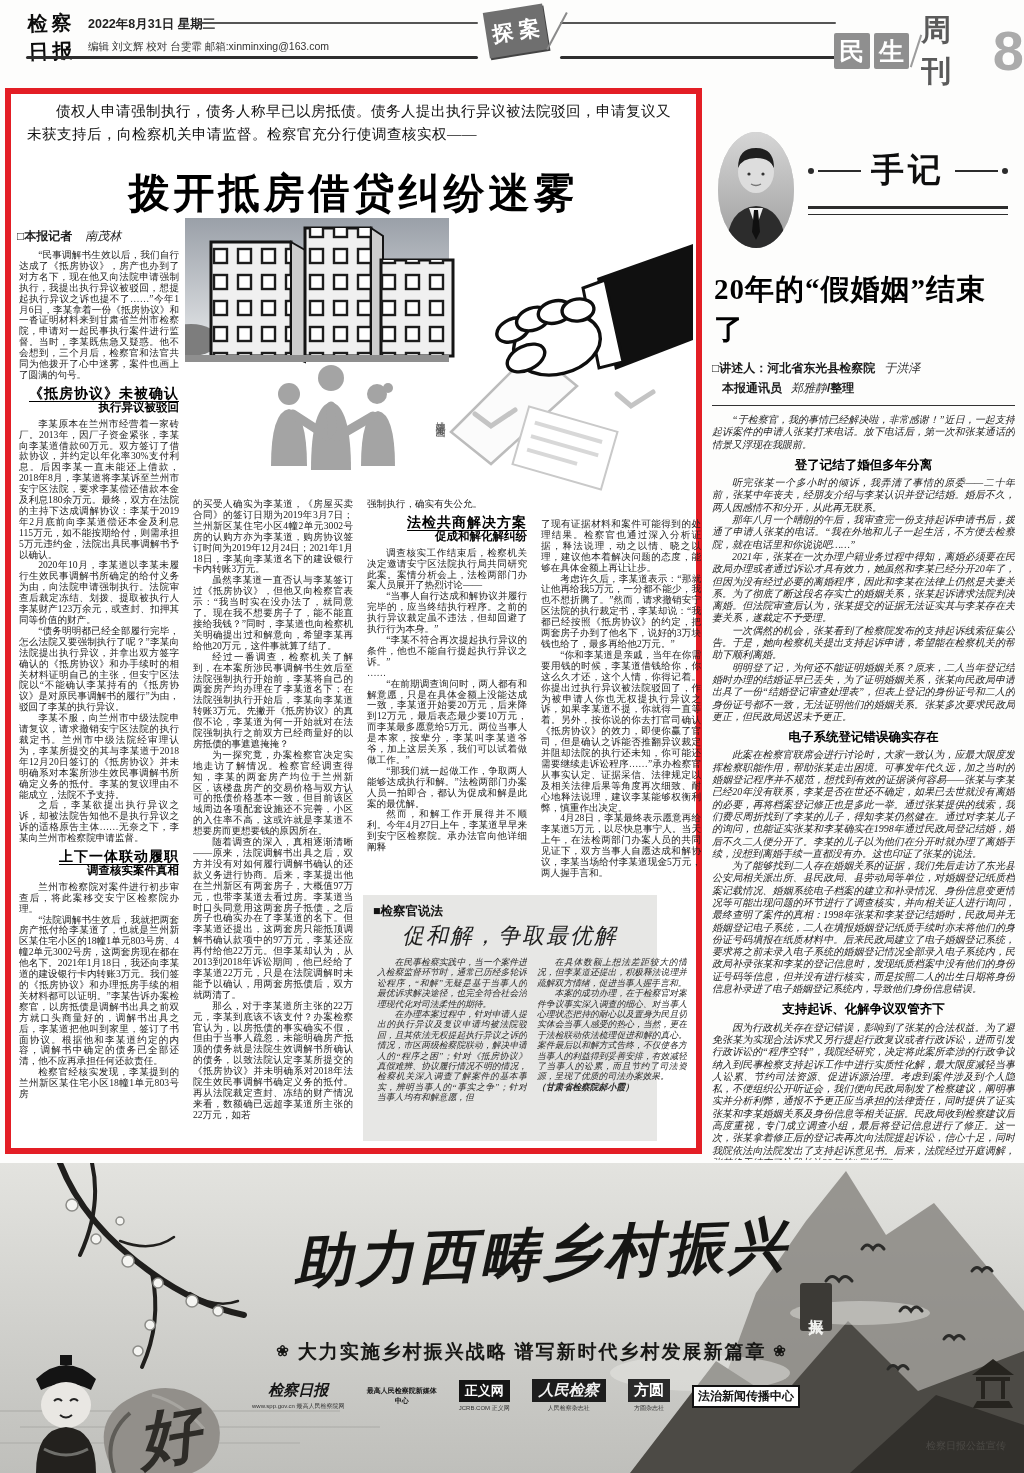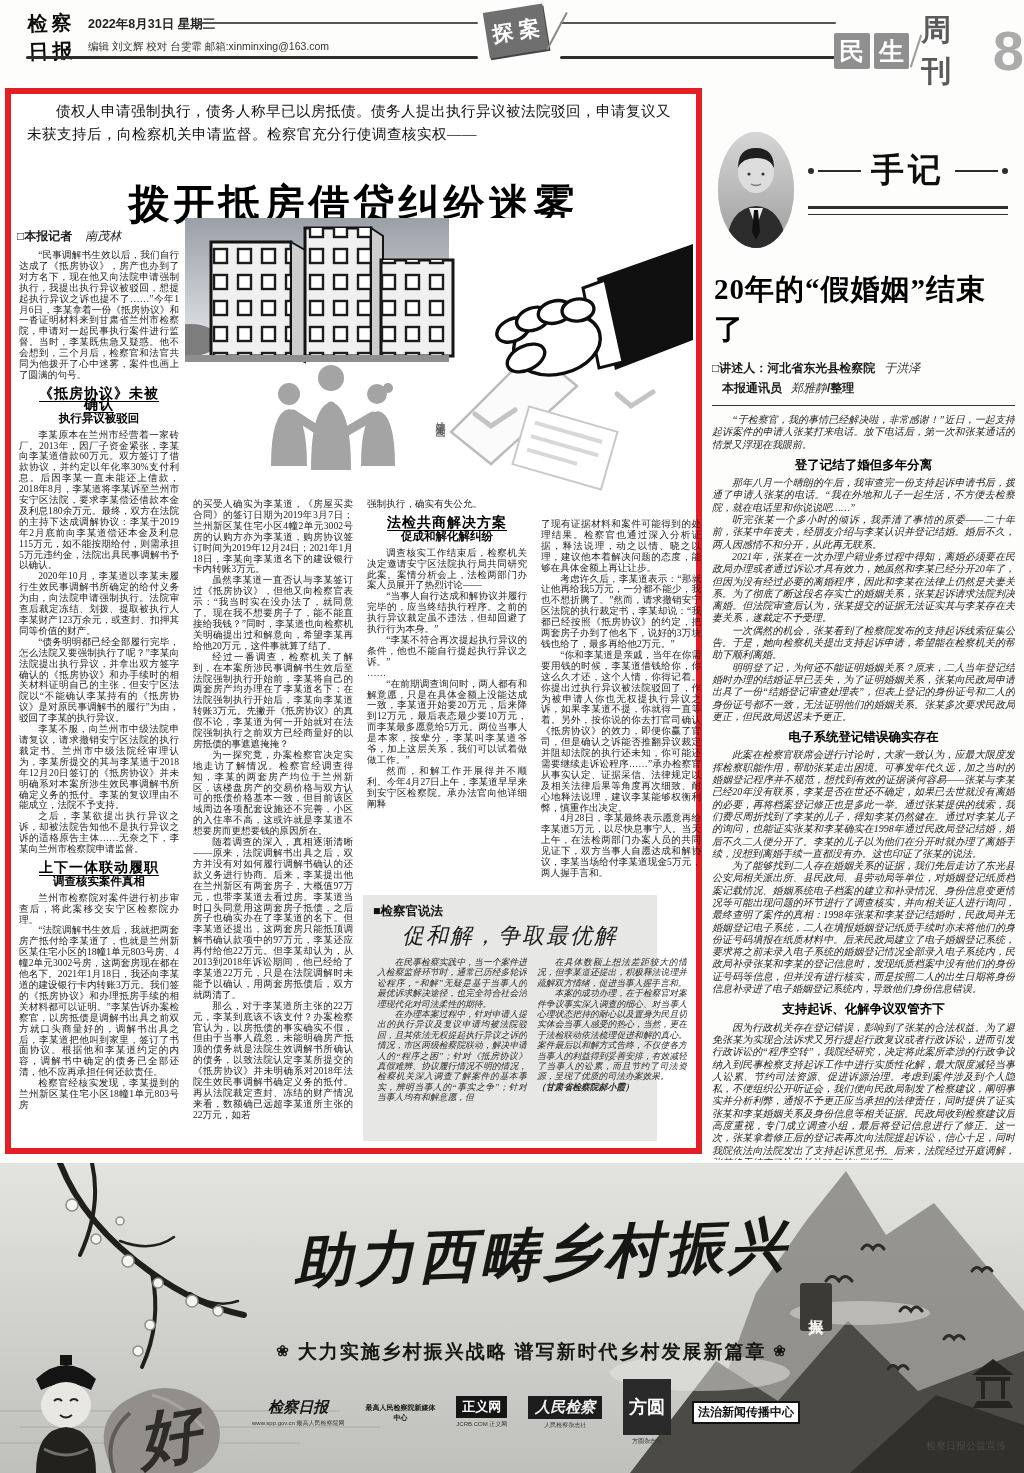--- a/index.html
+++ b/index.html
@@ -20,33 +20,33 @@
   .badge-slash{position:absolute;left:556px;top:10px;width:2px;height:42px;background:#8a8a8a;transform:rotate(28deg);}
   .masthead{position:absolute;left:834px;top:10px;display:flex;align-items:center;}
   .m-box{width:36px;height:36px;background:#8f8f8f;color:#fff;font-family:"Liberation Sans",sans-serif;font-weight:bold;font-size:25px;line-height:36px;text-align:center;margin-right:4px;border-radius:2px;}
   .m-slash{width:2px;height:34px;background:#9c9c9c;transform:rotate(18deg);margin:0 4px 0 2px;}
   .m-suffix{font-size:30px;font-weight:900;color:#5a5a5a;letter-spacing:1px;}
   .m-page{font-family:"Liberation Sans",sans-serif;font-weight:bold;font-size:56px;color:#ababab;margin-left:10px;line-height:50px;}
 
   
   .red-box{position:absolute;left:5px;top:88px;width:685px;height:1054px;border:6px solid #e31e25;background:#fff;}
   .lead{position:absolute;left:16px;top:6px;width:654px;font-size:14.5px;line-height:23px;text-indent:2em;color:#111;letter-spacing:.5px;}
-  .headline{position:absolute;left:0;top:83px;width:100%;text-align:center;font-size:41px;font-weight:900;letter-spacing:4px;color:#000;}
+  .headline{position:absolute;left:0;top:72px;width:100%;text-align:center;font-size:41px;font-weight:900;letter-spacing:4px;color:#000;}
   .byline{position:absolute;left:6px;top:134px;font-size:12px;}
   .byline .bl-label{font-family:"Liberation Sans",sans-serif;font-weight:bold;}
   .byline .bl-name{font-style:italic;margin-left:10px;}
 
   .col{position:absolute;width:160px;font-size:9.6px;line-height:10.9px;text-align:justify;color:#222;overflow:hidden;}
   .col p{margin:0;text-indent:2em;}
   .col p.cont{text-indent:0;}
   .c1{left:8px;top:156px;height:894px;}
   .c2{left:182px;top:405px;height:645px;}
   .c3{left:356px;top:405px;height:388px;}
   .c4{left:530px;top:405px;height:388px;margin-top:20px;}
-  .col-subhead{margin:7px 15px 6px;text-align:center;}
+  .col-subhead{margin:7px 0 6px;text-align:right;}
   .sh-main{font-family:"Liberation Sans",sans-serif;font-weight:bold;font-size:14px;letter-spacing:1px;text-decoration:underline;text-underline-offset:3px;color:#000;}
   .sh-sub{font-weight:bold;font-size:11.5px;margin-top:3px;color:#000;}
 
   .illu{position:absolute;left:174px;top:124px;width:508px;height:277px;background:#fff;}
   .illu-caption{position:absolute;left:248px;top:196px;writing-mode:vertical-rl;font-size:10px;color:#555;letter-spacing:2px;}
 
   .shuofa{position:absolute;left:352px;top:801px;width:294px;height:246px;background:#e7e7e5;}
   .sf-label{position:absolute;left:10px;top:8px;font-family:"Liberation Sans",sans-serif;font-weight:bold;font-size:12.5px;color:#111;}
   .sf-title{position:absolute;left:0;top:26px;width:100%;text-align:center;font-size:22px;color:#1d1d1d;letter-spacing:2px;font-style:italic;}
   .sf-col{position:absolute;top:62px;width:150px;height:178px;font-size:8.8px;line-height:10.4px;text-align:justify;overflow:hidden;}
@@ -80,21 +80,21 @@
   .bn-seal{position:absolute;left:800px;top:120px;width:32px;height:48px;background:#3c3a36;color:#f1f1ee;writing-mode:vertical-rl;text-align:center;font-size:15px;font-weight:bold;line-height:32px;border-radius:3px;}
   .bn-sub{position:absolute;left:212px;top:176px;width:640px;text-align:center;font-weight:bold;font-size:19px;letter-spacing:2px;color:#161614;}
   .bn-flower{font-size:15px;vertical-align:2px;}
   .bn-logos{position:absolute;left:252px;top:216px;width:548px;display:flex;align-items:center;justify-content:space-between;}
   .logo-chip{text-align:center;}
   .lg-main{font-weight:900;font-size:15px;color:#141414;white-space:nowrap;font-style:italic;}
   .lg-sub{font-family:"Liberation Sans",sans-serif;font-size:6px;color:#333;margin-top:2px;white-space:nowrap;}
   .logo-1 .lg-main{font-size:7px;font-style:normal;max-width:70px;white-space:normal;font-weight:bold;}
   .logo-2 .lg-main{background:#151515;color:#fff;padding:2px 5px;font-style:normal;font-family:"Liberation Sans",sans-serif;font-size:13px;}
   .logo-3 .lg-main{background:#1d1d1d;color:#f2f2f2;padding:2px 7px;}
-  .logo-4 .lg-main{background:#2a2a2a;color:#fff;padding:16px 6px;font-style:normal;font-family:"Liberation Sans",sans-serif;font-size:18px;}
+  .logo-4 .lg-main{background:#2a2a2a;color:#fff;padding:2px 6px;font-style:normal;font-family:"Liberation Sans",sans-serif;font-size:15px;}
   .logo-5 .lg-main{border:2px solid #111;padding:1px 4px;font-style:normal;font-family:"Liberation Sans",sans-serif;font-size:12px;background:#fff;}
   .bn-rock-char{position:absolute;left:138px;top:232px;font-size:62px;font-weight:900;color:#2e2c28;transform:rotate(-10deg);font-style:italic;}
   .bn-credit{position:absolute;right:18px;top:276px;font-size:10px;color:#4c4a46;}
 </style>
 </head>
 <body>
 
 <div class="page">
 
   <div class="hdr">
@@ -225,20 +225,21 @@
         <p class="cont">强制执行，确实有失公允。</p>
         <div class="col-subhead">
           <div class="sh-main">法检共商解决方案</div>
           <div class="sh-sub">促成和解化解纠纷</div>
         </div>
         <p>调查核实工作结束后，检察机关决定邀请安宁区法院执行局共同研究此案。案情分析会上，法检两部门办案人员展开了热烈讨论——</p>
         <p>“当事人自行达成和解协议并履行完毕的，应当终结执行程序。之前的执行异议裁定虽不违法，但却回避了执行行为本身。”</p>
         <p>“李某不符合再次提起执行异议的条件，他也不能自行提起执行异议之诉。”</p>
         <p class="cont">……</p>
         <p>“在前期调查询问时，两人都有和解意愿，只是在具体金额上没能达成一致，李某道开始要20万元，后来降到12万元，最后表态最少要10万元，而李某最多愿意给5万元。两位当事人是本家，按辈分，李某叫李某道爷爷，加上这层关系，我们可以试着做做工作。”</p>
+        <p>“那我们就一起做工作，争取两人能够达成执行和解。”法检两部门办案人员一拍即合，都认为促成和解是此案的最优解。</p>
         <p>然而，和解工作开展得并不顺利。今年4月27日上午，李某道早早来到安宁区检察院。承办法官向他详细阐释</p>
       </div>
     <div class="col c4">
         <p class="cont">了现有证据材料和案件可能得到的处理结果。检察官也通过深入分析证据，释法说理，动之以情、晓之以理，建议他本着解决问题的态度，能够在具体金额上再让让步。</p>
         <p>考虑许久后，李某道表示：“那就让他再给我5万元，一分都不能少，我也不想折腾了。”然而，请求撤销安宁区法院的执行裁定书，李某却说：“我都已经按照《抵房协议》的约定，把两套房子办到了他名下，说好的3万块钱也给了，最多再给他2万元。”</p>
         <p>“你和李某道是亲戚，当年在你需要用钱的时候，李某道借钱给你，你这么久才还，这个人情，你得记着。你提出过执行异议被法院驳回了，作为被申请人你也无权提执行异议之诉，如果李某道不提，你就得一直等着。另外，按你说的你去打官司确认《抵房协议》的效力，即便你赢了官司，但是确认之诉能否推翻异议裁定并阻却法院的执行还未知，你可能还需要继续走诉讼程序……”承办检察官从事实认定、证据采信、法律规定以及相关法律后果等角度再次细致、耐心地释法说理，建议李某能够权衡利弊，慎重作出决定。</p>
         <p>4月28日，李某最终表示愿意再给李某道5万元，以尽快息事宁人。当天上午，在法检两部门办案人员的共同见证下，双方当事人自愿达成和解协议，李某当场给付李某道现金5万元，两人握手言和。</p>
       </div>
 
     <div class="shuofa">
@@ -296,22 +297,22 @@
       </div>
       <div class="row2">
         <span class="b-strong">本报通讯员</span>
         <span class="b-kai">郑雅静</span><span class="b-strong">/整理</span>
       </div>
     </div>
 
     <div class="rc-list">
         <p>“于检察官，我的事情已经解决啦，非常感谢！”近日，一起支持起诉案件的申请人张某打来电话。放下电话后，第一次和张某通话的情景又浮现在我眼前。</p>
         <div class="rc-subhead">登了记结了婚但多年分离</div>
+        <p>听完张某一个多小时的倾诉，我弄清了事情的原委——二十年前，张某中年丧夫，经朋友介绍与李某认识并登记结婚。婚后不久，两人因感情不和分开，从此再无联系。</p>
         <p>那年八月一个晴朗的午后，我审查完一份支持起诉申请书后，拨通了申请人张某的电话。“我在外地和儿子一起生活，不方便去检察院，就在电话里和你说说吧……”</p>
-        <p>听完张某一个多小时的倾诉，我弄清了事情的原委——二十年前，张某中年丧夫，经朋友介绍与李某认识并登记结婚。婚后不久，两人因感情不和分开，从此再无联系。</p>
         <p>2021年，张某在一次办理户籍业务过程中得知，离婚必须要在民政局办理或者通过诉讼才具有效力，她虽然和李某已经分开20年了，但因为没有经过必要的离婚程序，因此和李某在法律上仍然是夫妻关系。为了彻底了断这段名存实亡的婚姻关系，张某起诉请求法院判决离婚。但法院审查后认为，张某提交的证据无法证实其与李某存在夫妻关系，遂裁定不予受理。</p>
         <p>一次偶然的机会，张某看到了检察院发布的支持起诉线索征集公告。于是，她向检察机关提出支持起诉申请，希望能在检察机关的帮助下顺利离婚。</p>
         <p>明明登了记，为何还不能证明婚姻关系？原来，二人当年登记结婚时办理的结婚证早已丢失，为了证明婚姻关系，张某向民政局申请出具了一份“结婚登记审查处理表”，但表上登记的身份证号和二人的身份证号都不一致，无法证明他们的婚姻关系。张某多次要求民政局更正，但民政局迟迟未予更正。</p>
         <div class="rc-subhead">电子系统登记错误确实存在</div>
         <p>此案在检察官联席会进行讨论时，大家一致认为，应最大限度发挥检察职能作用，帮助张某走出困境。可事发年代久远，加之当时的婚姻登记程序并不规范，想找到有效的证据谈何容易——张某与李某已经20年没有联系，李某是否在世还不确定，如果已去世就没有离婚的必要，再将档案登记修正也是多此一举。通过张某提供的线索，我们费尽周折找到了李某的儿子，得知李某仍然健在。通过对李某儿子的询问，也能证实张某和李某确实在1998年通过民政局登记结婚，婚后不久二人便分开了。李某的儿子以为他们在分开时就办理了离婚手续，没想到离婚手续一直都没有办。这也印证了张某的说法。</p>
         <p>为了能够找到二人存在婚姻关系的证据，我们先后走访了东光县公安局相关派出所、县民政局、县劳动局等单位，对婚姻登记纸质档案记载情况、婚姻系统电子档案的建立和补录情况、身份信息变更情况等可能出现问题的环节进行了调查核实，并向相关证人进行询问，最终查明了案件的真相：1998年张某和李某登记结婚时，民政局并无婚姻登记电子系统，二人在填报婚姻登记纸质手续时亦未将他们的身份证号码填报在纸质材料中。后来民政局建立了电子婚姻登记系统，要求将之前未录入电子系统的婚姻登记情况全部录入电子系统内，民政局补录张某和李某的登记信息时，发现纸质档案中没有他们的身份证号码等信息，但并没有进行核实，而是按照二人的出生日期将身份信息补录进了电子婚姻登记系统内，导致他们身份信息错误。</p>
         <div class="rc-subhead">支持起诉、化解争议双管齐下</div>
         <p>因为行政机关存在登记错误，影响到了张某的合法权益。为了避免张某为实现合法诉求又另行提起行政复议或者行政诉讼，进而引发行政诉讼的“程序空转”，我院经研究，决定将此案所牵涉的行政争议纳入到民事检察支持起诉工作中进行实质性化解，最大限度减轻当事人讼累、节约司法资源、促进诉源治理。考虑到案件涉及到个人隐私，不便组织公开听证会，我们便向民政局制发了检察建议，阐明事实并分析利弊，通报不予更正应当承担的法律责任，同时提供了证实张某和李某婚姻关系及身份信息等相关证据。民政局收到检察建议后高度重视，专门成立调查小组，最后将登记信息进行了修正。这一次，张某拿着修正后的登记表再次向法院提起诉讼，信心十足，同时我院依法向法院发出了支持起诉意见书。后来，法院经过开庭调解，张某终于结束了这段长达20年的“假婚姻”。</p>
       </div>
   </div>

